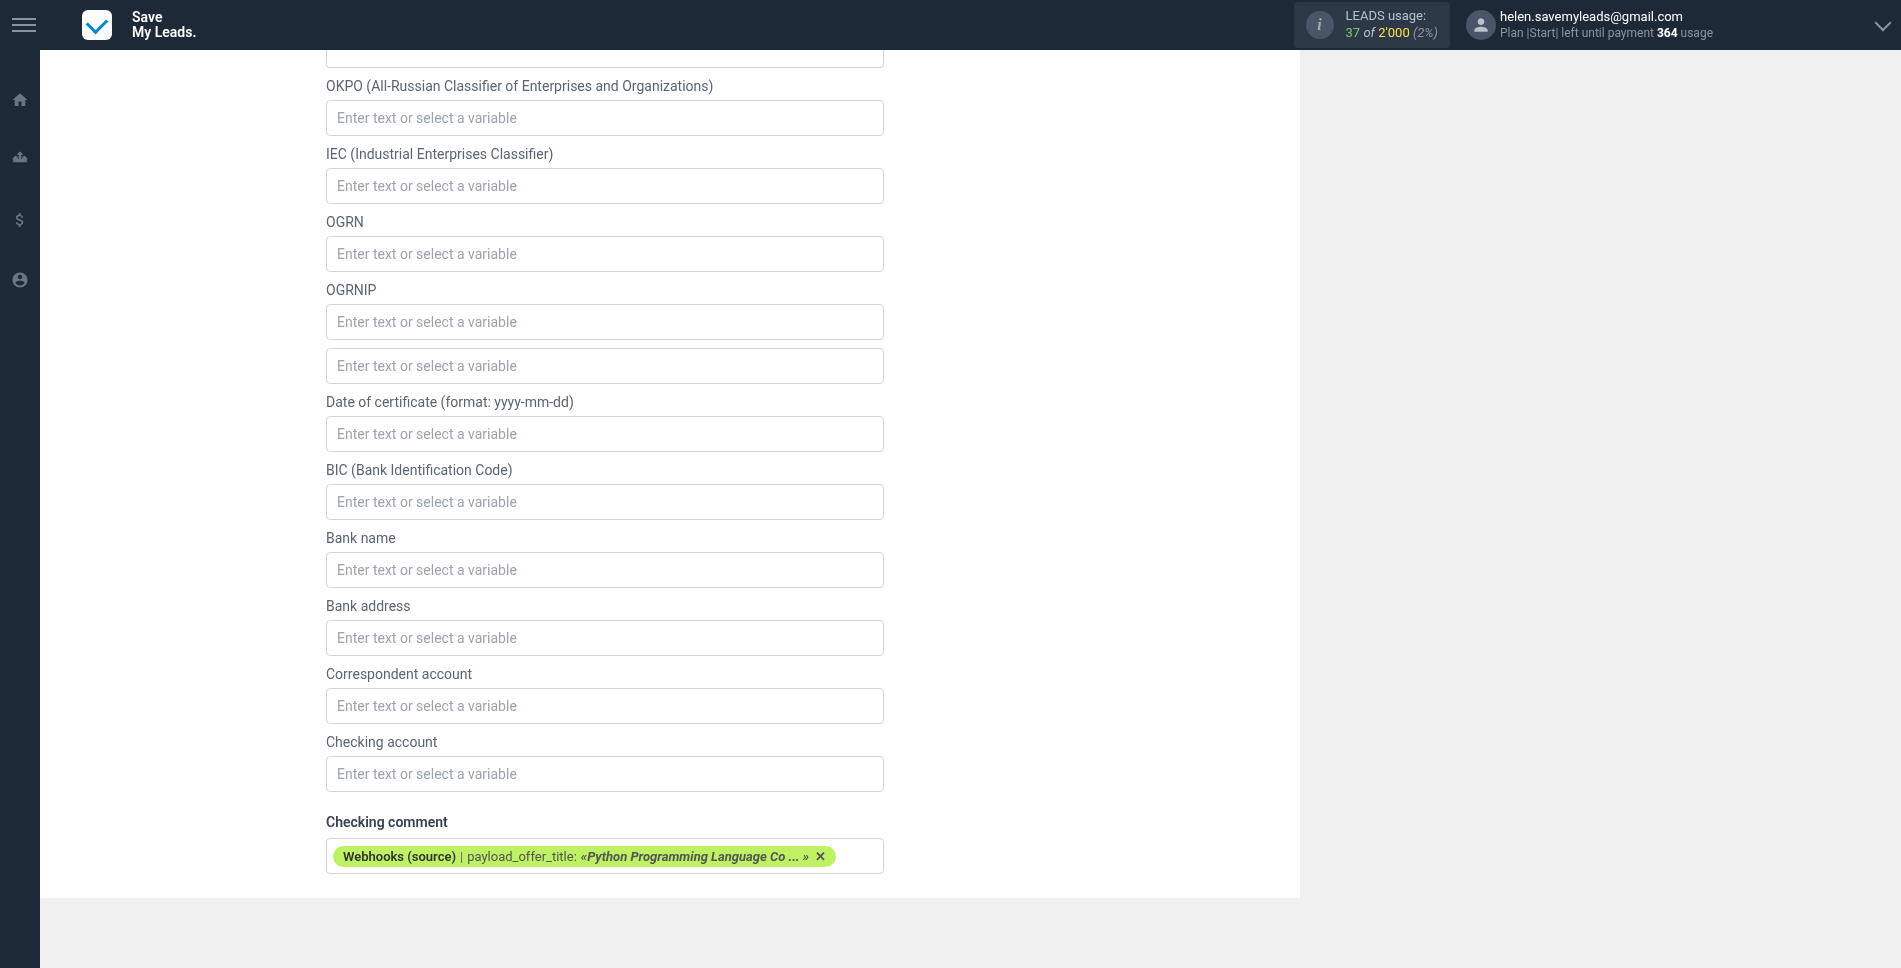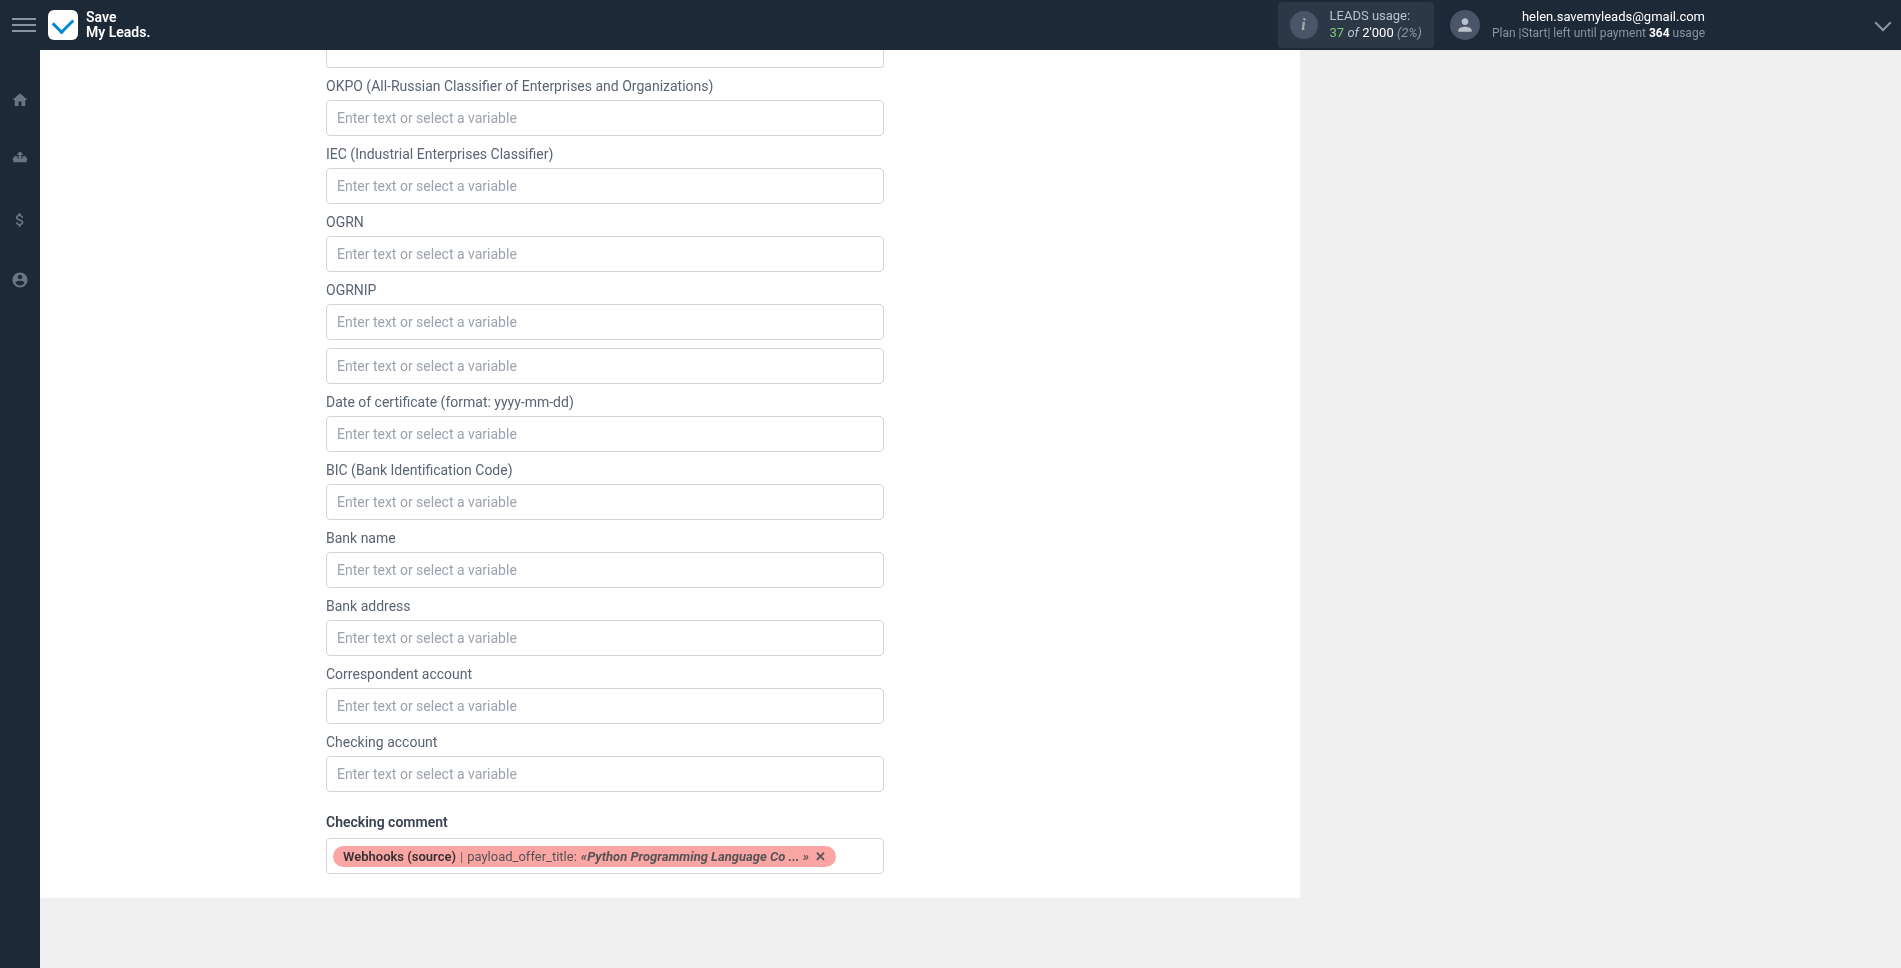--- a/index.html
+++ b/index.html
@@ -36,21 +36,22 @@
     }
     .hamburger span {
       display: block;
       height: 2px;
       background: #8a93a3;
       width: 100%;
     }
     .logo-container {
       display: flex;
       align-items: center;
-      gap: 8px;
+      gap: 20px;
+      margin-left: 34px;
     }
     .logo-box {
       width: 30px;
       height: 30px;
       background: white;
       border-radius: 6px;
       display: flex;
       align-items: center;
       justify-content: center;
     }
@@ -95,28 +96,27 @@
       font-style: italic;
       font-family: Georgia, serif;
       font-size: 16px;
     }
     .usage-text {
       font-size: 13px;
       color: #b8c1cc;
       line-height: 1.3;
     }
     .usage-val-green { color: #7bc96f; }
-    .usage-total { color: #ffffff; }
+    .usage-total { color: #fde047; }
     .usage-pct { color: #8a93a3; font-style: italic; }
     .usage-of { font-style: italic; }
     .user-area {
       display: flex;
       align-items: center;
-      gap: 12px;
-      text-align: right;
+      gap: 4px;
     }
     .avatar {
       width: 30px;
       height: 30px;
       background: #4a5568;
       border-radius: 50%;
       display: flex;
       align-items: center;
       justify-content: center;
     }
@@ -211,21 +211,21 @@
       width: 558px;
       min-height: 36px;
       border: 1px solid #d1d5db;
       border-radius: 4px;
       padding: 5px 6px;
       display: flex;
       align-items: center;
       flex-wrap: wrap;
     }
     .tag {
-      background: #fca5a5;
+      background: #bef264;
       border-radius: 12px;
       padding: 3px 10px;
       font-size: 13px;
       color: #333;
       display: inline-flex;
       align-items: flex-end;
       gap: 4px;
     }
     .tag-source { font-weight: 600; }
     .tag-pipe { color: #666; }

